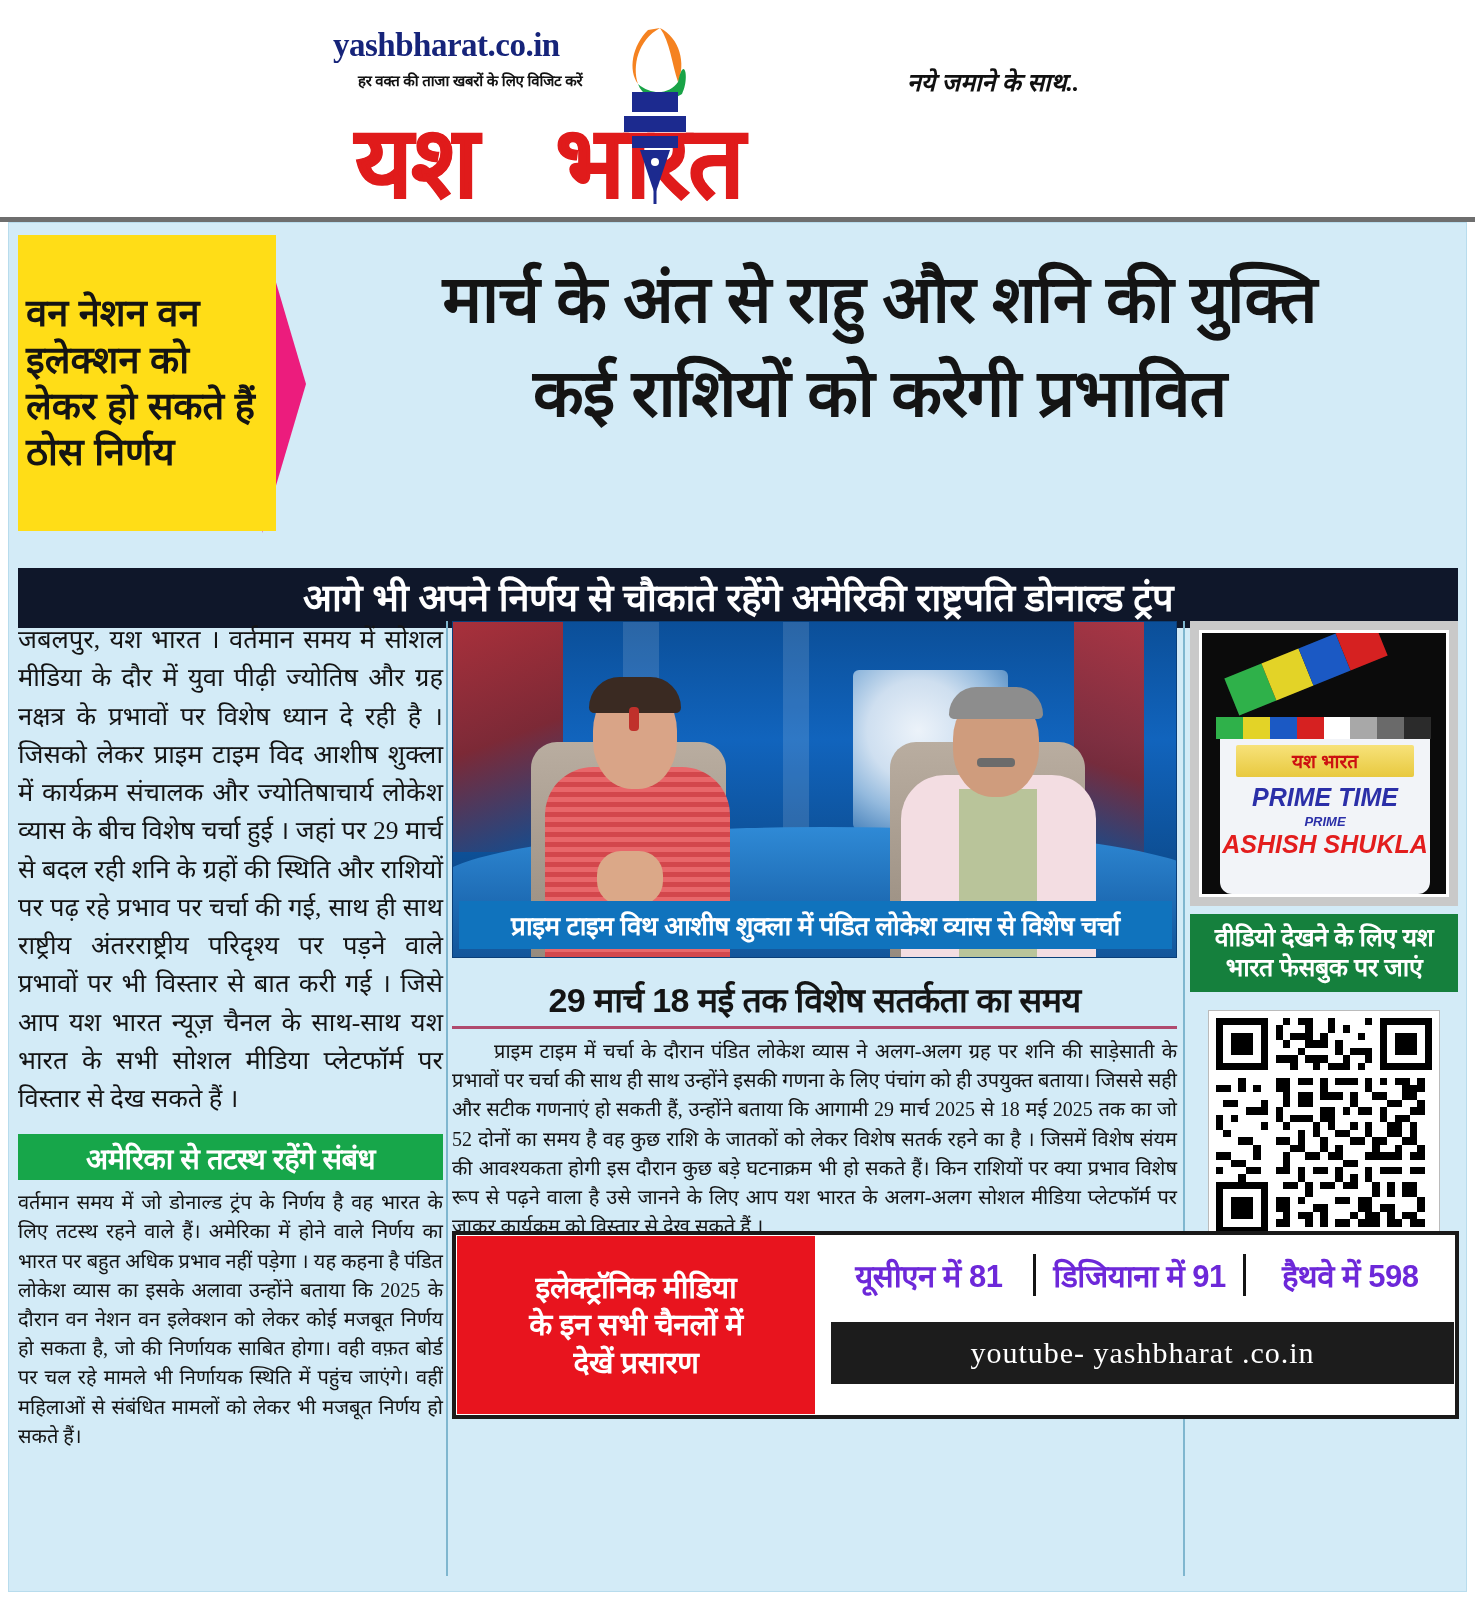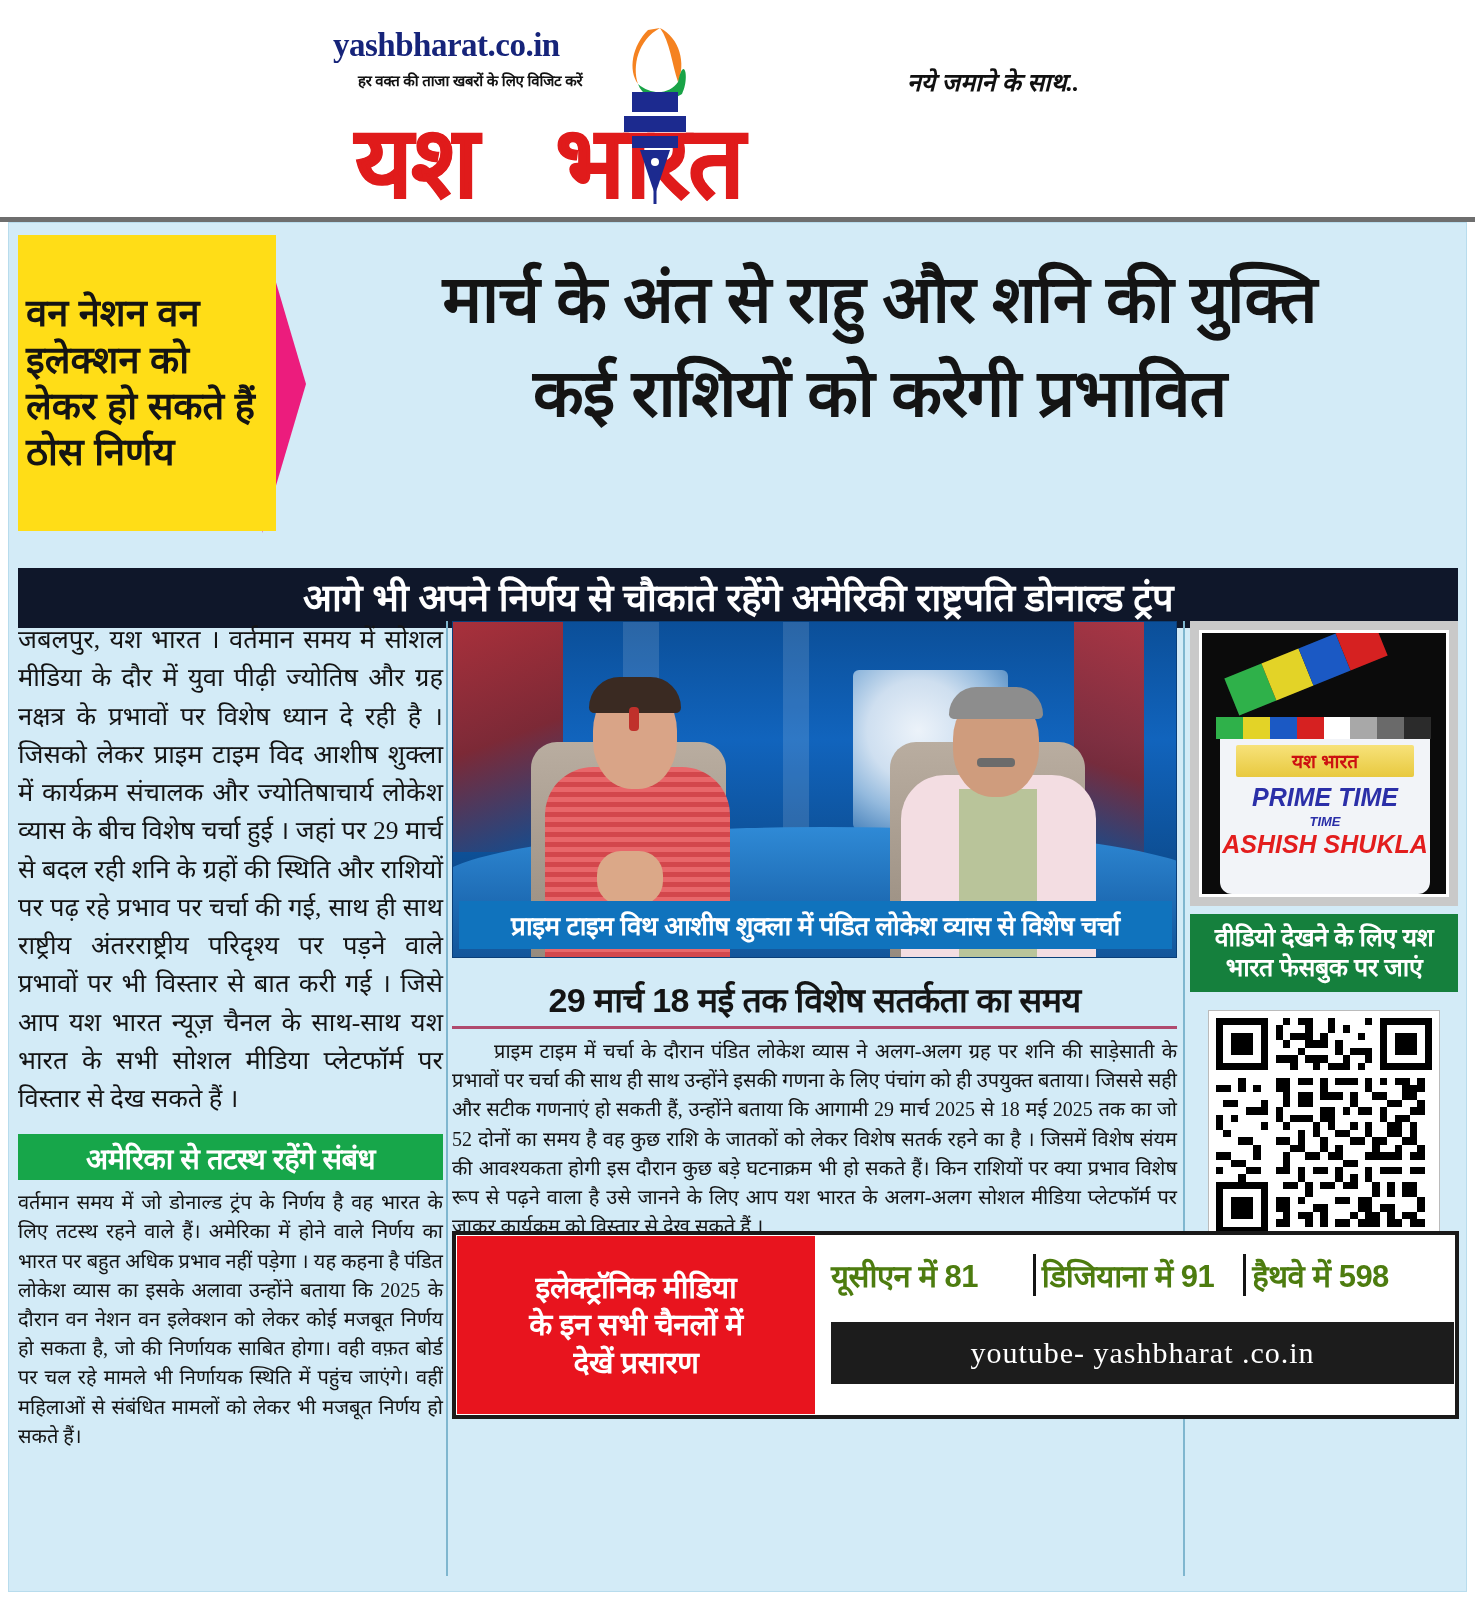--- a/index.html
+++ b/index.html
@@ -270,21 +270,21 @@
   }
   .banner-left {
     width: 358px; background:#e8141e; display:flex; flex-direction:column;
     align-items:center; justify-content:center; padding: 4px;
   }
   .banner-left span { display:block; color:#fff; font-weight:bold; font-size:30px;
     line-height:1.25; text-align:center; letter-spacing:-0.4px;
     font-family:"Liberation Sans", sans-serif;}
   .banner-right { flex:1; display:flex; flex-direction:column; padding-left:10px; }
   .chan-row { display:flex; align-items:center; height:78px; }
-  .chan { flex:1; text-align:left; font-size:31px; font-weight:bold; color:#4d7c0f;
+  .chan { flex:1; text-align:center; font-size:31px; font-weight:bold; color:#6d28d9;
     letter-spacing:-0.5px; font-family:"Liberation Sans", sans-serif;
     border-right:3px solid #141414; padding:0 6px; white-space:nowrap;}
   .chan:last-child { border-right:none; }
   .chan b { font-family:"Liberation Sans", sans-serif; }
   .yt-bar { margin-top:8px; background:#1c1c1c; height:62px; margin-left:6px;
     display:flex; align-items:center; justify-content:center; }
   .yt-bar span { color:#fff; font-size:30px; letter-spacing:1px;
     font-family:"Liberation Serif", serif; }
 </style>
 </head>
@@ -403,21 +403,21 @@
                 <i style="background:#1b59c4"></i>
                 <i style="background:#d62121"></i>
                 <i style="background:#ffffff"></i>
                 <i style="background:#a8a8a8"></i>
                 <i style="background:#6a6a6a"></i>
                 <i style="background:#2b2b2b"></i>
             </div>
             <div class="pt-board">
               <div class="pt-logo">यश भारत</div>
               <div class="pt-title">PRIME TIME</div>
-              <div class="pt-with">TIME</div>
+              <div class="pt-with">PRIME</div>
               <div class="pt-name">ASHISH SHUKLA</div>
             </div>
           </div>
         </div>
 
         <div class="red-cta">
           <span>वीडियो देखने के लिए यश</span>
           <span>भारत फेसबुक पर जाएं</span>
         </div>
 

